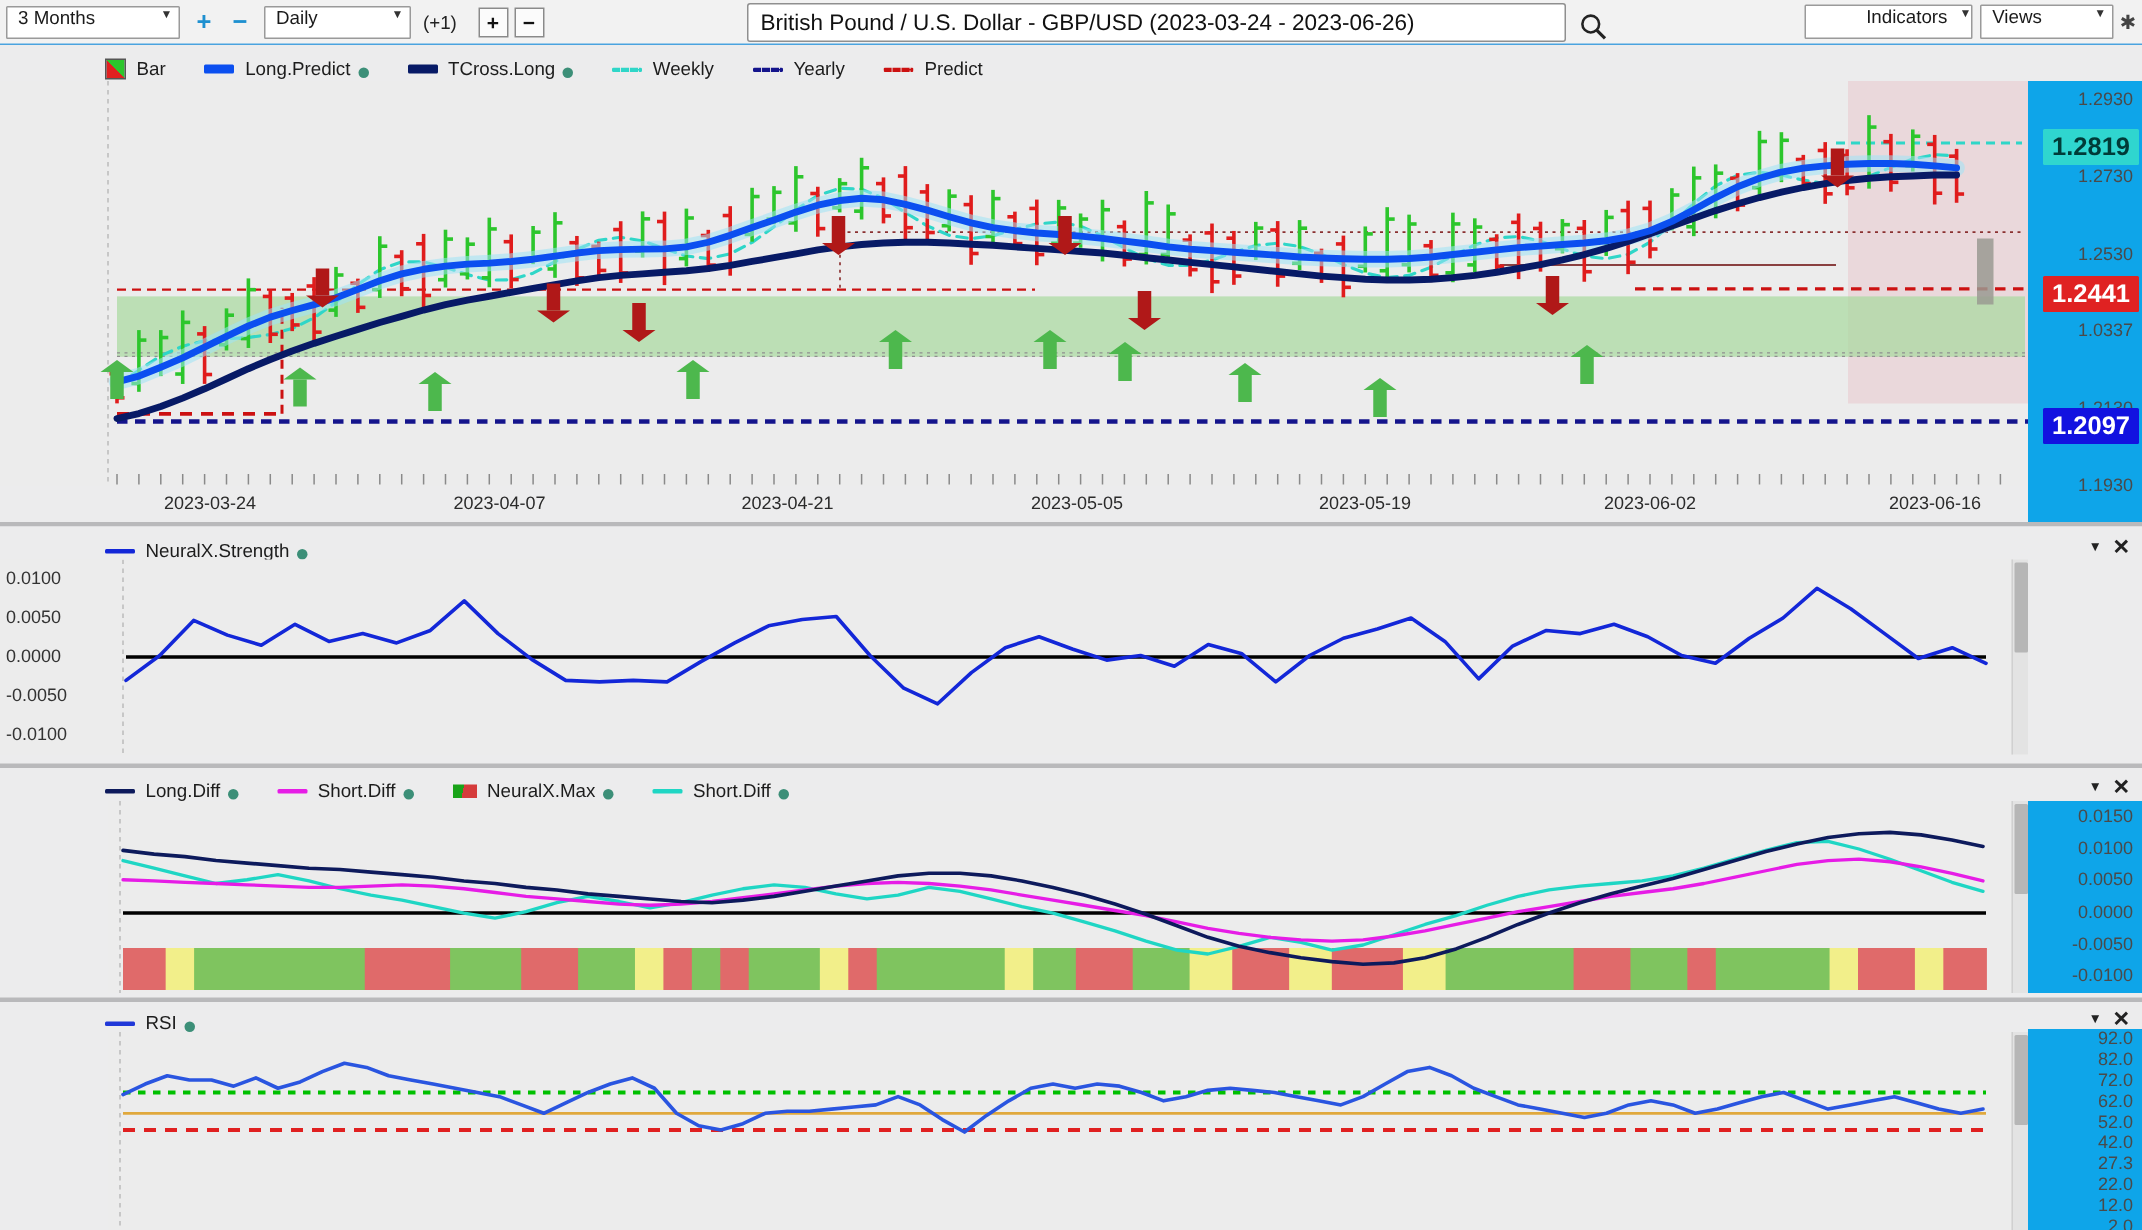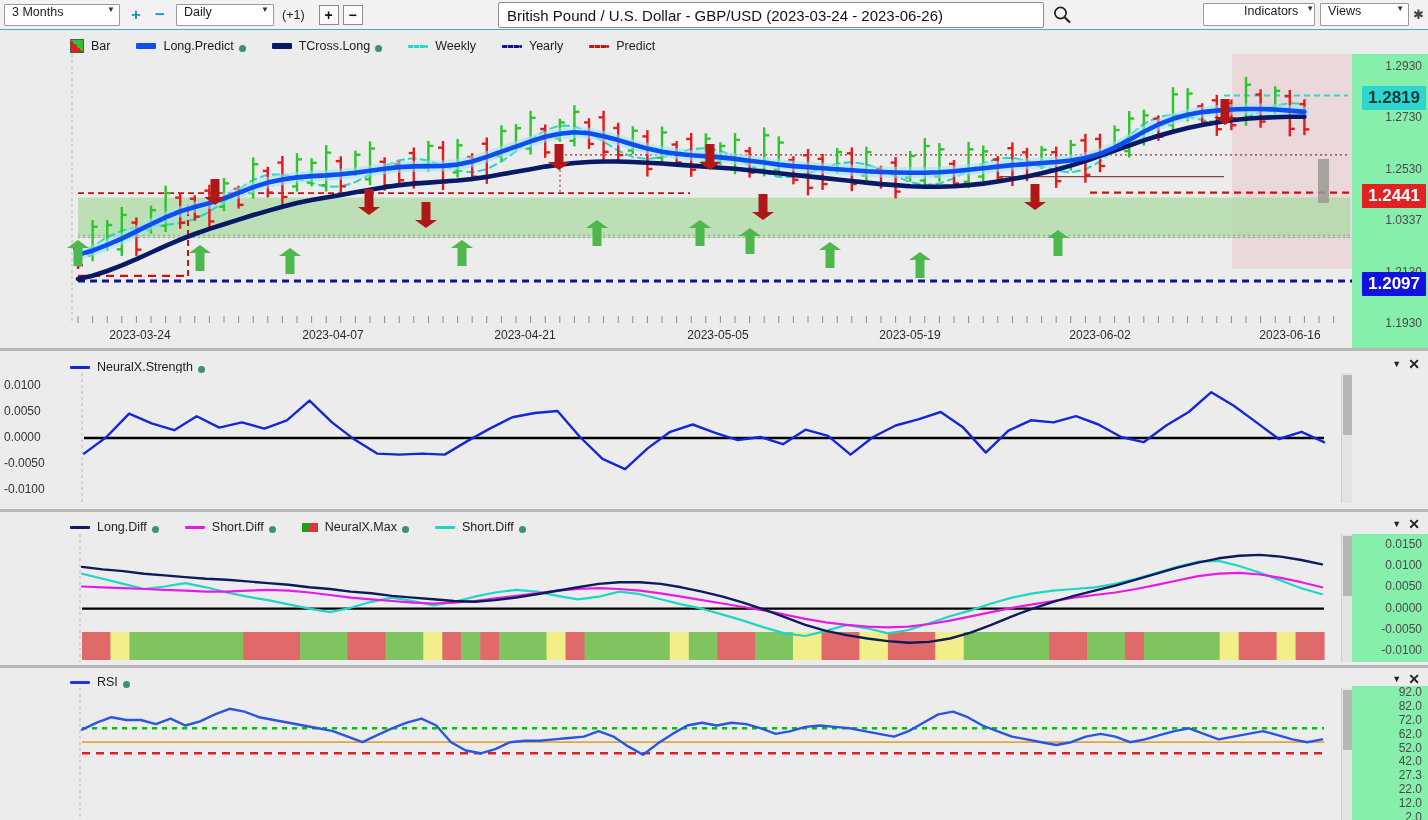--- a/index.html
+++ b/index.html
@@ -38,21 +38,21 @@
   }
   .tb-btn.boxed {
     border: 1px solid #8a8a8a; background: #fbfbfb; color: #111;
     font-size: 14px;
   }
   .tb-plusminus { display: flex; align-items: center; margin-left: 2px; }
   .tb-paren { font-size: 12.5px; color: #222; margin: 0 8px 0 8px; }
 
   .symbol-wrap {
     position: absolute; left: 498px; top: 2px;
-    display: flex; align-items: center;
+    display: flex; align-items: flex-end;
   }
   .symbol-box {
     width: 546px; height: 26px; background: #ffffff;
     border: 1px solid #8f8f8f; border-radius: 2px;
     display: flex; align-items: center; padding: 0 8px;
     font-size: 15px; color: #111;
   }
   .search-ico { margin-left: 8px; width: 20px; height: 20px; }
 
   .tb-right {
@@ -87,21 +87,21 @@
     width: 7px; height: 7px; border-radius: 50%;
     background: #3c8f78; margin-left: 5px; align-self: flex-end;
     margin-bottom: 1px;
   }
 
   
   .panel { position: absolute; left: 0; background: #ececed; }
   .panel-sep { position: absolute; left: 0; width: 1428px; height: 3px; background: #b9b9bb; }
   .plot { position: absolute; background: #ececec; overflow: hidden; }
   .axis-right {
-    position: absolute; right: 0; background: #86efac;
+    position: absolute; right: 0; background: #0ea5e9;
     font-size: 12px; color: #4a4a4a;
   }
   .axis-left {
     position: absolute; left: 0; background: #ececec;
     font-size: 12px; color: #333;
   }
   .tick { position: absolute; right: 6px; white-space: nowrap; }
   .tick-l { position: absolute; left: 4px; white-space: nowrap; }
   .tick-badge {
     position: absolute; right: 2px; padding: 2px 6px;

